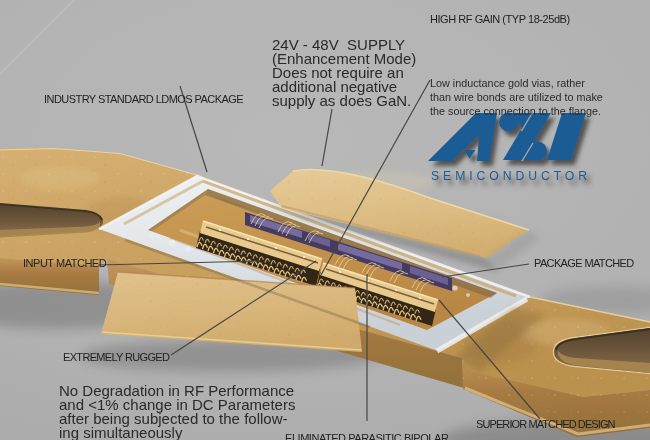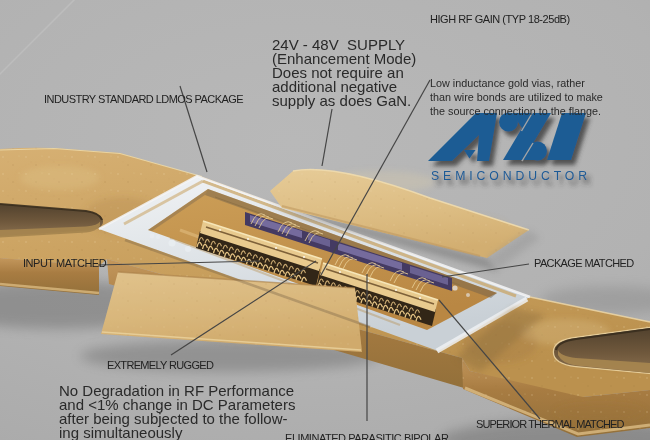--- a/index.html
+++ b/index.html
@@ -303,17 +303,17 @@
   <text x="431" y="180" font-size="12.5" letter-spacing="4" fill="#1d5a96" textLength="160" lengthAdjust="spacingAndGlyphs" font-family="Liberation Sans, sans-serif">SEMICONDUCTOR</text>
 </g>
 </svg>
 
 <div class="lbl" id="t1" style="left:44px;top:61px;letter-spacing:-0.55px;margin-top:32px;">INDUSTRY STANDARD LDMOS PACKAGE</div>
 <div class="par" id="t2" style="left:272px;top:38px;">24V - 48V&nbsp; SUPPLY<br>(Enhancement Mode)<br>Does not require an<br>additional negative<br>supply as does GaN.</div>
 <div class="lbl" id="t3" style="left:430px;top:13px;letter-spacing:-0.45px;">HIGH RF GAIN (TYP 18-25dB)</div>
 <div class="par" id="t4" style="left:430px;top:40px;font-size:10.8px;margin-top:36px;">Low inductance gold vias, rather<br>than wire bonds are utilized to make<br>the source connection to the flange.</div>
 <div class="lbl" id="t5" style="left:23px;top:257px;letter-spacing:-0.48px;">INPUT MATCHED</div>
 <div class="lbl" id="t6" style="left:534px;top:257px;letter-spacing:-0.63px;">PACKAGE MATCHED</div>
-<div class="lbl" id="t7" style="left:63px;top:359px;letter-spacing:-0.67px;margin-left:44px;">EXTREMELY RUGGED</div>
+<div class="lbl" id="t7" style="left:63px;top:351px;letter-spacing:-0.67px;">EXTREMELY RUGGED</div>
 <div class="par" id="t8" style="left:59px;top:384px;">No Degradation in RF Performance<br>and &lt;1% change in DC Parameters<br>after being subjected to the follow-<br>ing simultaneously</div>
 <div class="lbl" id="t9" style="left:285px;top:419px;letter-spacing:-0.46px;margin-top:13px;">ELIMINATED PARASITIC BIPOLAR</div>
-<div class="lbl" id="t10" style="left:476px;top:418px;letter-spacing:-0.9px;">SUPERIOR THERMAL MATCHED</div>
+<div class="lbl" id="t10" style="left:476px;top:418px;letter-spacing:-0.9px;">SUPERIOR MATCHED DESIGN</div>
 </div>
 
 </body></html>

